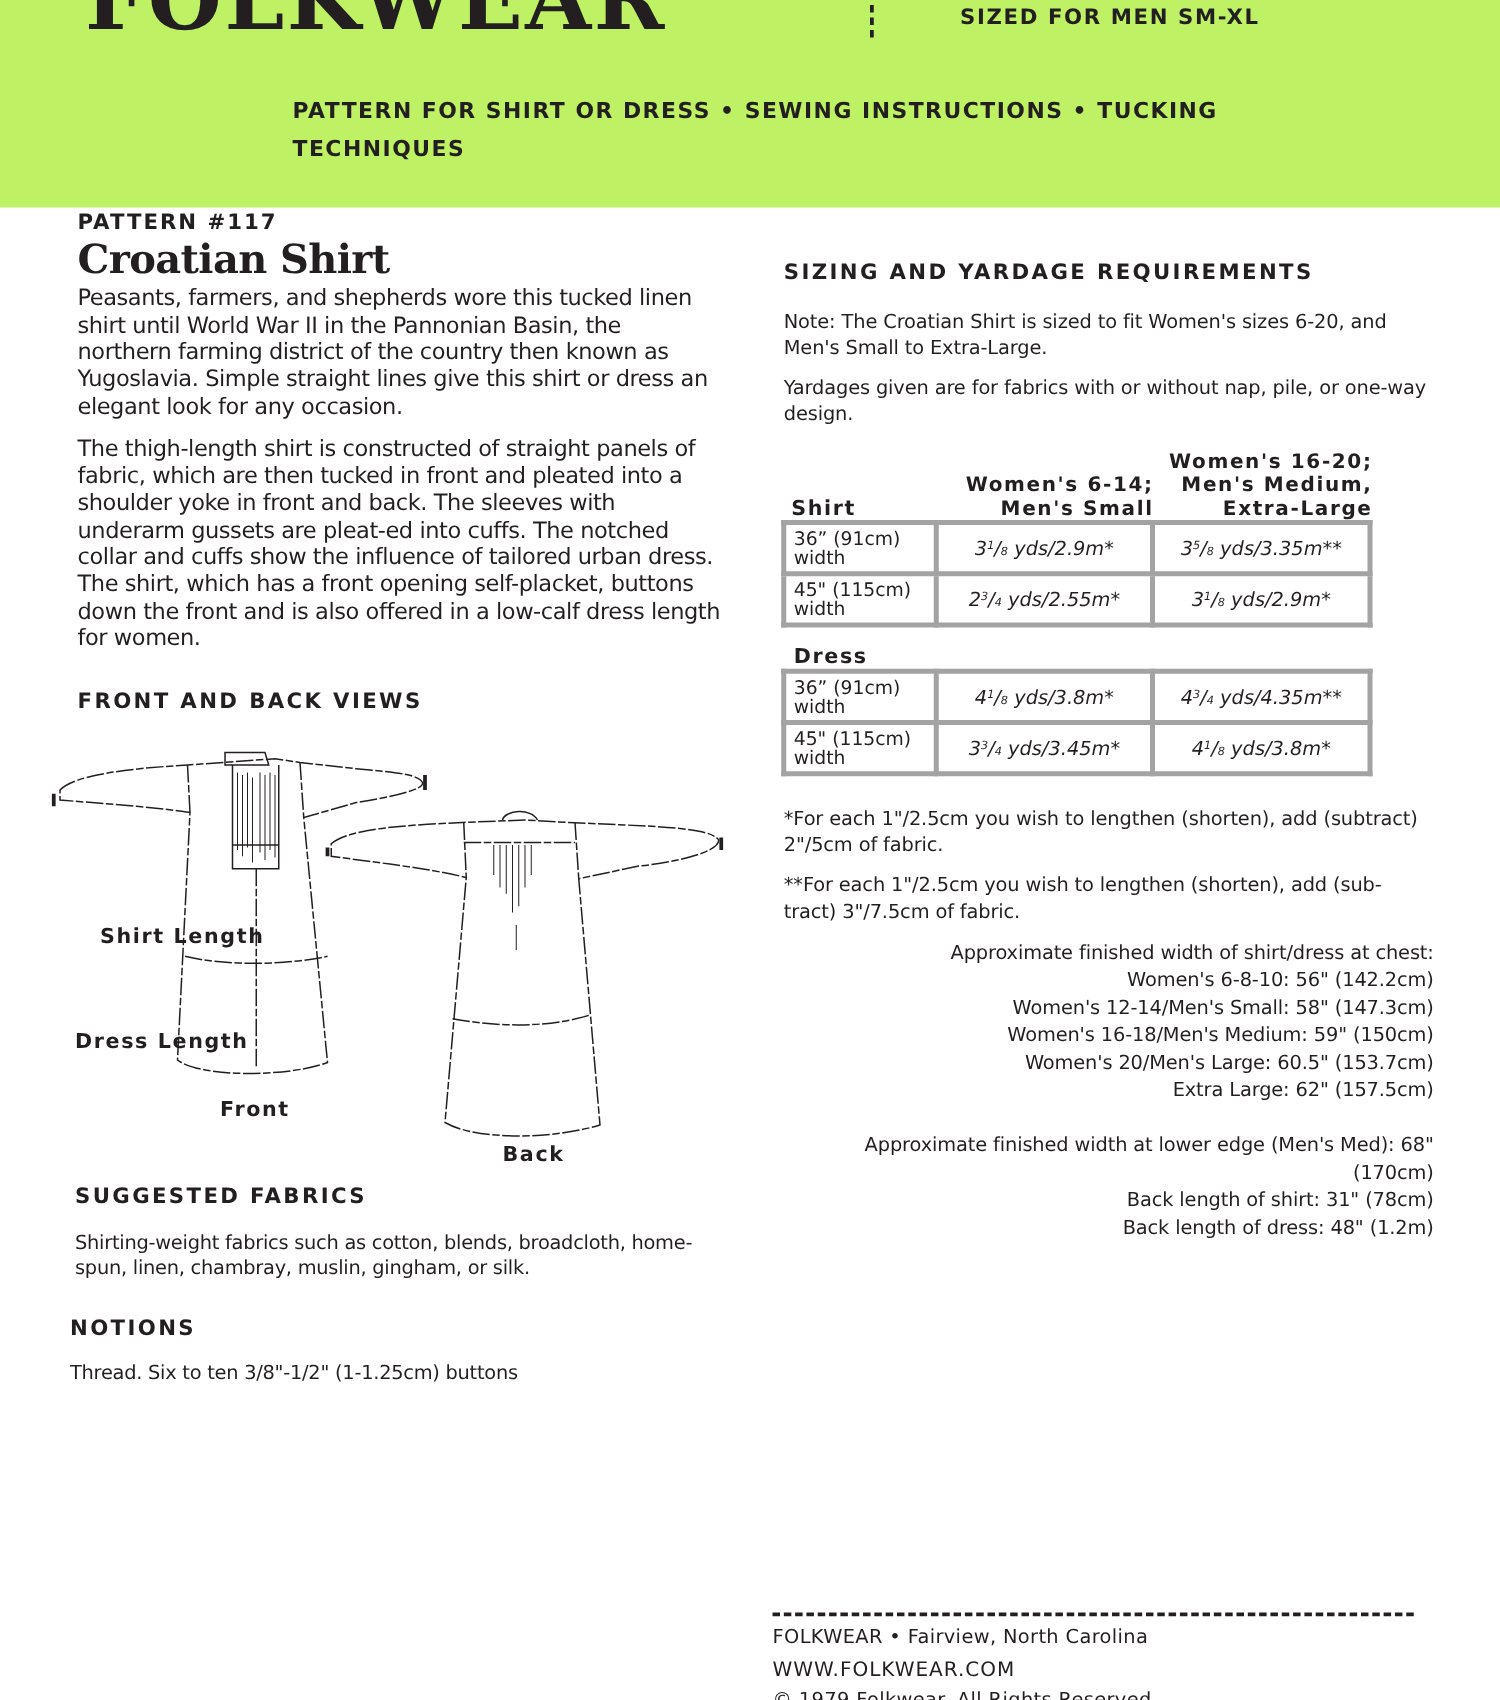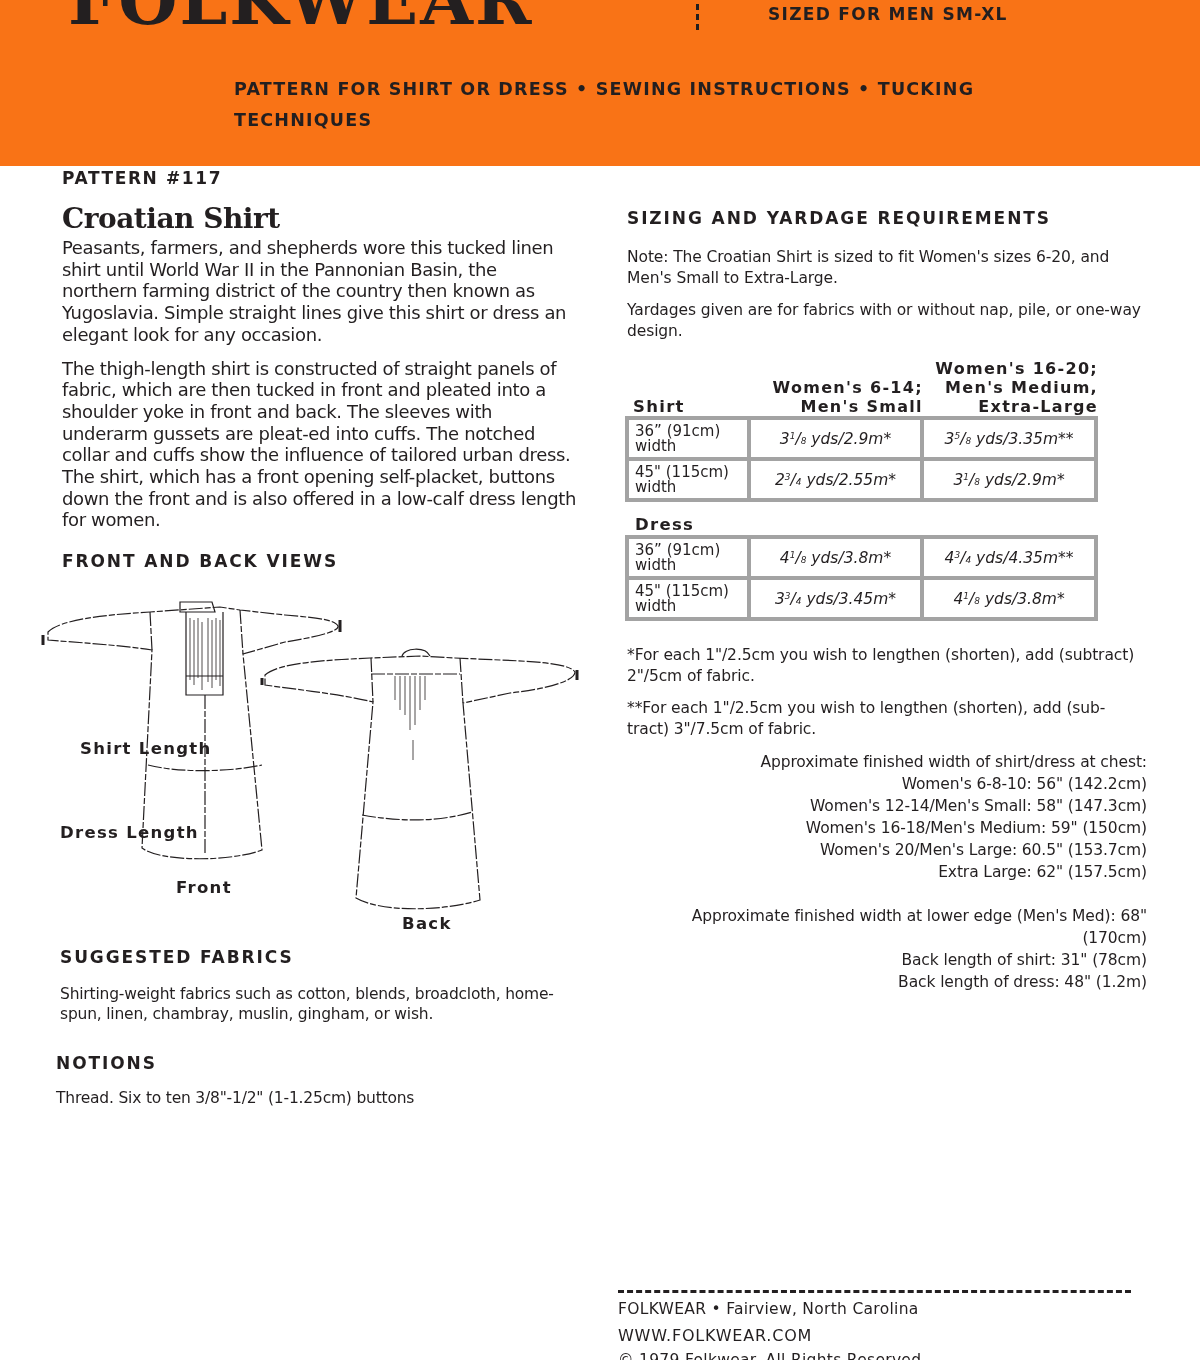--- a/index.html
+++ b/index.html
@@ -1,27 +1,27 @@
 <!DOCTYPE html>
 <html><head>
   <meta charset="utf-8">
   <style>
     * { box-sizing: border-box; margin: 0; padding: 0; }
     html, body { width: 1200px; height: 1360px; overflow: hidden; background: #ffffff; }
     body { position: relative; font-family: "DejaVu Sans", sans-serif; color: #231f20; }
 
-    .header { position: absolute; left: 0; top: 0; width: 1200px; height: 166px; background: #f97316; }
+    .header { position: absolute; left: 0; top: 0; width: 1200px; height: 166px; background: #bef264; }
     .logo { position: absolute; left: 68px; top: -34px; font-family: "DejaVu Serif", serif; font-weight: bold; font-size: 68px; letter-spacing: 2px; color: #231f20; line-height: 1; }
     .logo-divider { position: absolute; left: 696px; top: 4px; width: 3px; height: 26px; border-left: 3px dashed #231f20; }
     .sized { position: absolute; left: 768px; top: 4px; font-size: 17px; font-weight: bold; letter-spacing: 1.3px; }
     .tagline { position: absolute; left: 234px; top: 74px; width: 760px; font-size: 17.5px; font-weight: bold; letter-spacing: 1.2px; line-height: 31px; }
 
     .left { position: absolute; left: 62px; top: 168px; width: 515px; }
     .pattern-no { font-size: 17px; font-weight: bold; letter-spacing: 1.6px; }
-    .title { font-family: "DejaVu Serif", serif; font-weight: bold; font-size: 28px; margin-top: 14px; letter-spacing: -0.5px; }
+    .title { font-family: "DejaVu Serif", serif; font-weight: bold; font-size: 32px; letter-spacing: -0.5px; }
     .para { font-size: 18px; line-height: 21.7px; margin-top: 2px; letter-spacing: -0.35px; }
     .para + .para { margin-top: 12px; }
     .section-h { font-size: 17px; font-weight: bold; letter-spacing: 1.9px; }
 
     .views-h { position: absolute; left: 62px; top: 551px; }
     .illus { position: absolute; left: 40px; top: 590px; width: 540px; height: 350px; }
     .illus-label { position: absolute; font-size: 16.5px; font-weight: bold; letter-spacing: 1.3px; line-height: 21px; }
 
     .fabrics-h { position: absolute; left: 60px; top: 947px; }
     .fabrics-t { position: absolute; left: 60px; top: 984px; width: 500px; font-size: 15.5px; line-height: 20px; letter-spacing: -0.2px; }
@@ -103,21 +103,21 @@
       </g>
     </g>
   </svg>
   <div class="illus-label" style="left:40px; top:148px;">Shirt Length</div>
   <div class="illus-label" style="left:20px; top:232px;">Dress Length</div>
   <div class="illus-label" style="left:136px; top:287px;">Front</div>
   <div class="illus-label" style="left:362px; top:323px;">Back</div>
 </div>
 
 <div class="section-h fabrics-h">SUGGESTED FABRICS</div>
-<div class="fabrics-t">Shirting-weight fabrics such as cotton, blends, broadcloth, home-spun, linen, chambray, muslin, gingham, or wish.</div>
+<div class="fabrics-t">Shirting-weight fabrics such as cotton, blends, broadcloth, home-spun, linen, chambray, muslin, gingham, or silk.</div>
 <div class="section-h notions-h">NOTIONS</div>
 <div class="notions-t">Thread.  Six to ten 3/8"-1/2" (1-1.25cm) buttons</div>
 
 <div class="right">
   <div class="section-h">SIZING AND YARDAGE REQUIREMENTS</div>
   <p class="r-text" style="margin-top:19px;">Note: The Croatian Shirt is sized to fit Women's sizes 6-20, and Men's Small to Extra-Large.</p>
   <p class="r-text">Yardages given are for fabrics with or without nap, pile, or one-way design.</p>
 
   <div class="thead" style="margin-top:18px;">
     <div class="lbl">Shirt</div>

